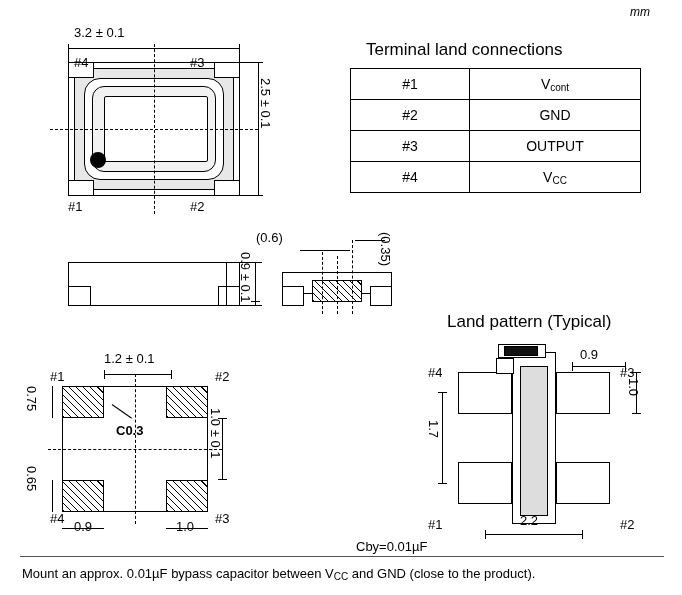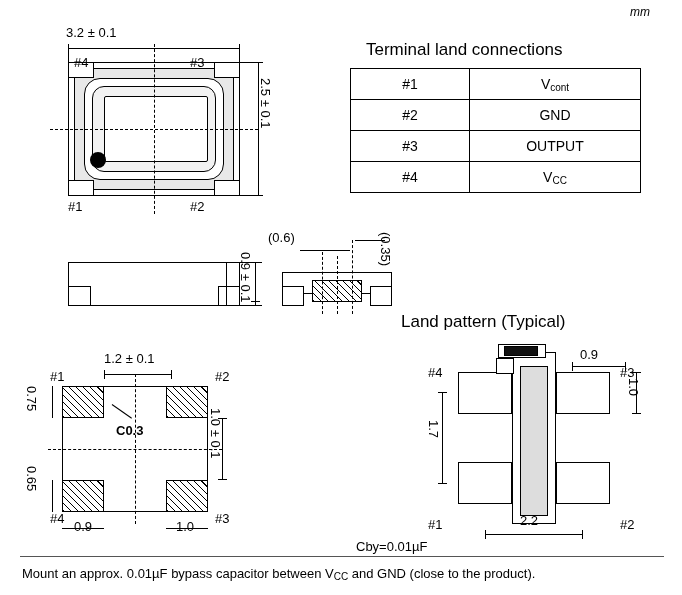--- a/index.html
+++ b/index.html
@@ -48,21 +48,21 @@
   .title{font-size:17px;}
   .footer{font-size:13px;}
 </style>
 </head>
 <body>
 
 <div class="abs txt big" style="left:630px;top:6px;">mm</div>
 
 <div>
 
-  <div class="abs txt" style="left:66px;top:26px;">3.2 ± 0.1</div>
+  <div class="abs txt" style="left:74px;top:26px;">3.2 ± 0.1</div>
 
   <div class="line hline" style="left:68px;top:48px;width:172px;"></div>
   <div class="line vline" style="left:68px;top:44px;height:9px;"></div>
   <div class="line vline" style="left:239px;top:44px;height:9px;"></div>
 
   <div class="line vline" style="left:68px;top:48px;height:16px;"></div>
   <div class="line vline" style="left:239px;top:48px;height:16px;"></div>
 
   <div class="box" style="left:68px;top:62px;width:172px;height:134px;border-radius:3px;"></div>
   <div class="box fillgray" style="left:74px;top:68px;width:160px;height:122px;border-radius:3px;"></div>
@@ -128,21 +128,21 @@
   <div class="line vline" style="left:226px;top:262px;height:44px;"></div>
   <div class="line hline" style="left:240px;top:262px;width:22px;"></div>
   <div class="line hline" style="left:240px;top:305px;width:22px;"></div>
   <div class="line vline" style="left:255px;top:262px;height:44px;"></div>
   <div class="line hline" style="left:251px;top:262px;width:9px;"></div>
   <div class="line hline" style="left:251px;top:301px;width:9px;"></div>
   <div class="abs txt rot90cw" style="left:252px;top:252px;">0.9 ± 0.1</div>
 </div>
 
 <div>
-  <div class="abs txt" style="left:268px;top:231px;">(0.6)</div>
+  <div class="abs txt" style="left:256px;top:231px;">(0.6)</div>
   <div class="abs txt rot90cw" style="left:392px;top:232px;">(0.35)</div>
 
   <div class="line hline" style="left:300px;top:250px;width:50px;"></div>
   <div class="line hline" style="left:355px;top:240px;width:30px;"></div>
 
   <div class="box" style="left:282px;top:272px;width:110px;height:22px;"></div>
 
   <div class="box" style="left:282px;top:286px;width:22px;height:20px;background:#fff;"></div>
   <div class="box" style="left:370px;top:286px;width:22px;height:20px;background:#fff;"></div>
 
@@ -188,21 +188,21 @@
   <div class="abs txt" style="left:74px;top:520px;">0.9</div>
   <div class="abs txt" style="left:176px;top:520px;">1.0</div>
 
   <div class="abs txt" style="left:50px;top:370px;">#1</div>
   <div class="abs txt" style="left:215px;top:370px;">#2</div>
   <div class="abs txt" style="left:50px;top:512px;">#4</div>
   <div class="abs txt" style="left:215px;top:512px;">#3</div>
 </div>
 
 <div>
-  <div class="abs title" style="left:401px;top:312px;">Land pattern (Typical)</div>
+  <div class="abs title" style="left:447px;top:312px;">Land pattern (Typical)</div>
 
   <div class="box" style="left:512px;top:352px;width:44px;height:172px;background:#fff;"></div>
   <div class="box" style="left:520px;top:366px;width:28px;height:150px;background:#dddddd;"></div>
 
   <div class="box" style="left:498px;top:344px;width:48px;height:14px;background:#fff;"></div>
   <div class="box" style="left:504px;top:346px;width:34px;height:10px;background:#111;"></div>
 
   <div class="box" style="left:458px;top:372px;width:54px;height:42px;background:#fff;"></div>
   <div class="box" style="left:458px;top:462px;width:54px;height:42px;background:#fff;"></div>
 

